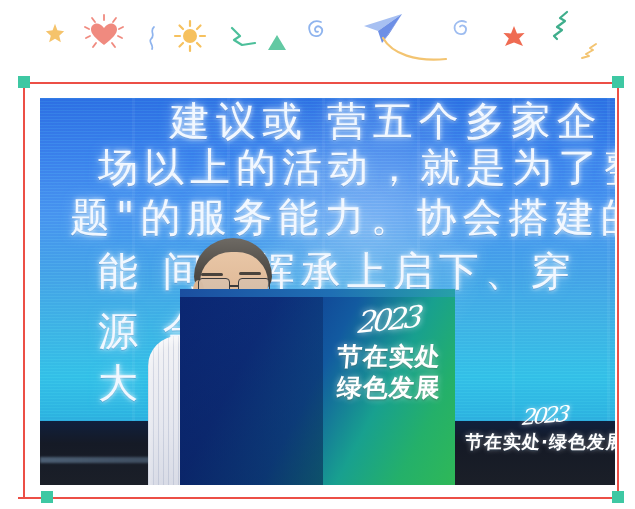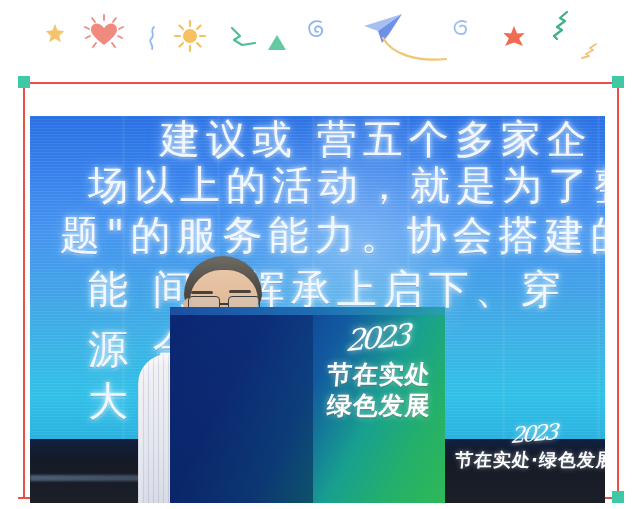--- a/index.html
+++ b/index.html
@@ -42,25 +42,24 @@
 
   .corner-sq {
     position: absolute;
     width: 12px; height: 12px;
     background: #3ec8a3;
   }
 
   
   .photo {
     position: absolute;
-    left: 30px; top: 98px;
+    left: 40px; top: 98px;
     width: 575px; height: 387px;
     overflow: hidden;
     background: #d946ef;
-    margin-top: 18px;
   }
 
   
   .led-wall {
     position: absolute;
     inset: 0;
     background:
       linear-gradient(180deg,
         #2f74e4 0%,
         #3b84ec 14%,

